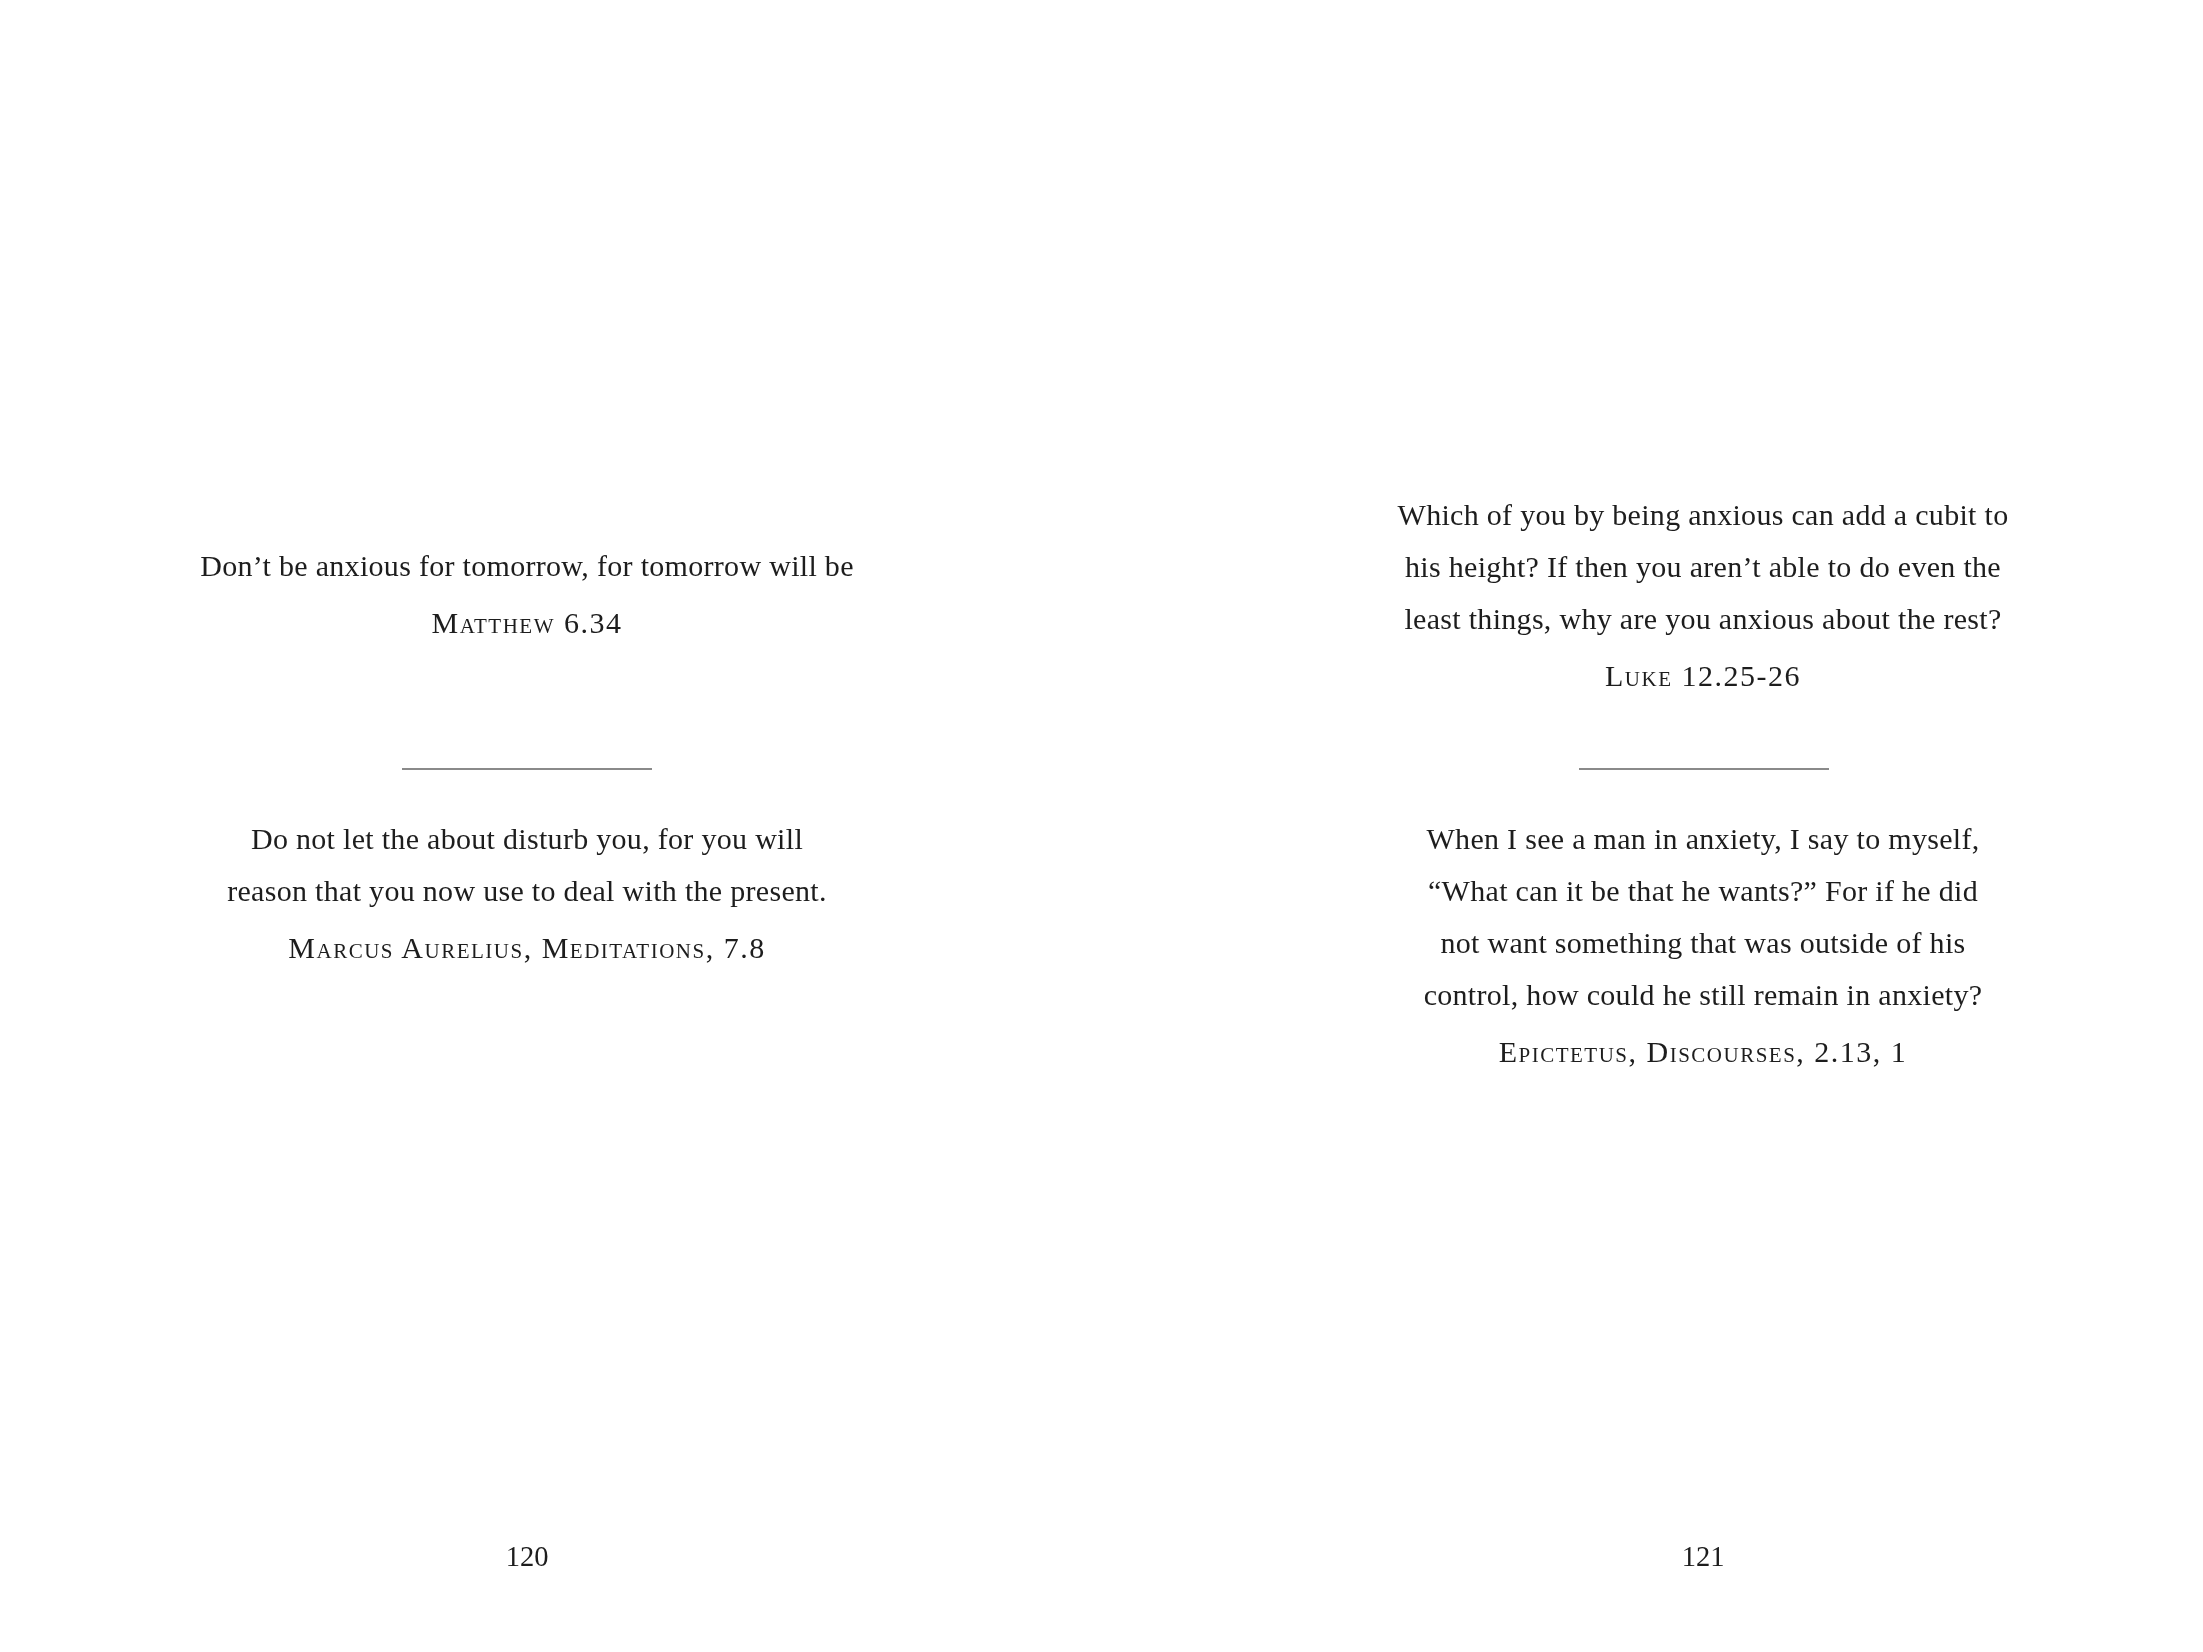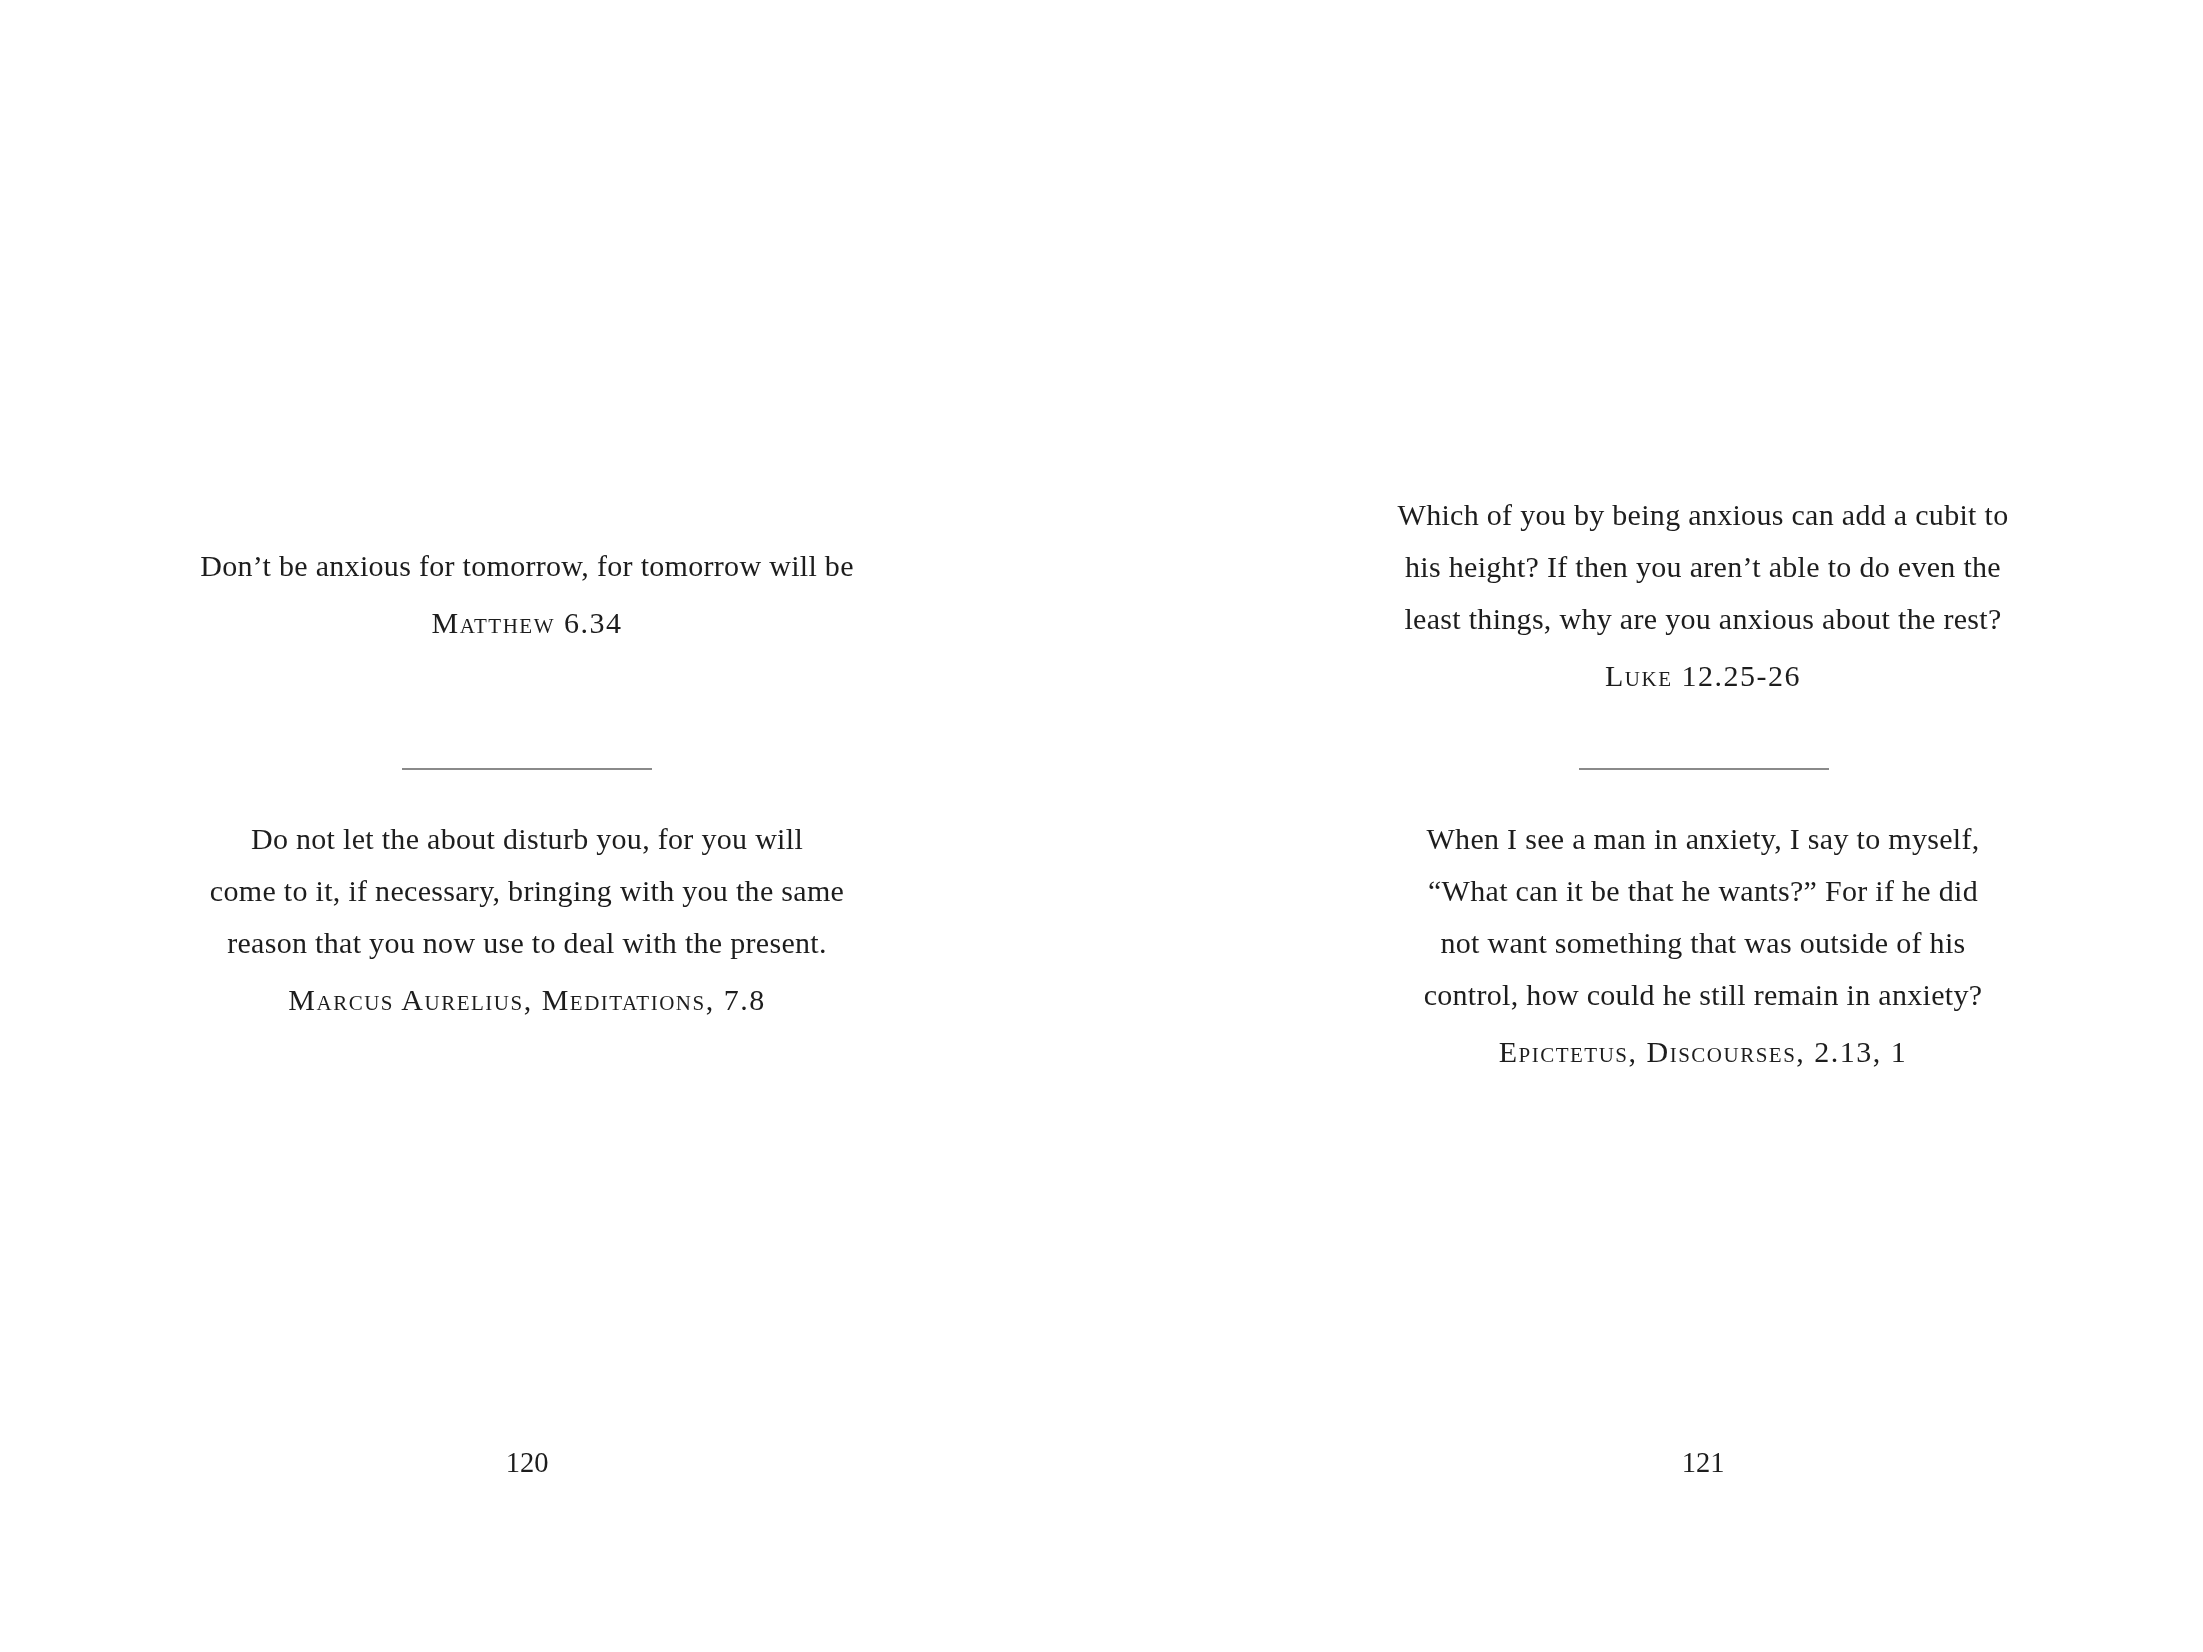--- a/index.html
+++ b/index.html
@@ -57,42 +57,41 @@
     background: #8a8a8a;
     top: 768px;
   }
   .divider-left  { left: 394px; }
   .divider-right { left: 477px; }
 
   .page-number {
     position: absolute;
     width: 826px;
     text-align: center;
-    top: 1444px;
+    top: 1538px;
     font-size: 28.5px;
     line-height: 37px;
   }
   .page-number-left  { left: 106px; }
   .page-number-right { left: 188px; }
 </style>
 </head>
 <body>
 
 <div class="page page-left">
 
   <div class="quote-block lq1">
     <span class="quote-line">Don’t be anxious for tomorrow, for tomorrow will be</span>
     <span class="attribution">Matthew 6.34</span>
   </div>
 
   <div class="divider divider-left"></div>
 
   <div class="quote-block lq2">
     <span class="quote-line">Do not let the about disturb you, for you will</span>
-    <span class="quote-line">come to it, if necessary, bringing with you the same</span>
     <span class="quote-line">reason that you now use to deal with the present.</span>
     <span class="attribution">Marcus Aurelius, Meditations, 7.8</span>
   </div>
 
   <div class="page-number page-number-left">120</div>
 </div>
 
 <div class="page page-right">
 
   <div class="quote-block rq1">

